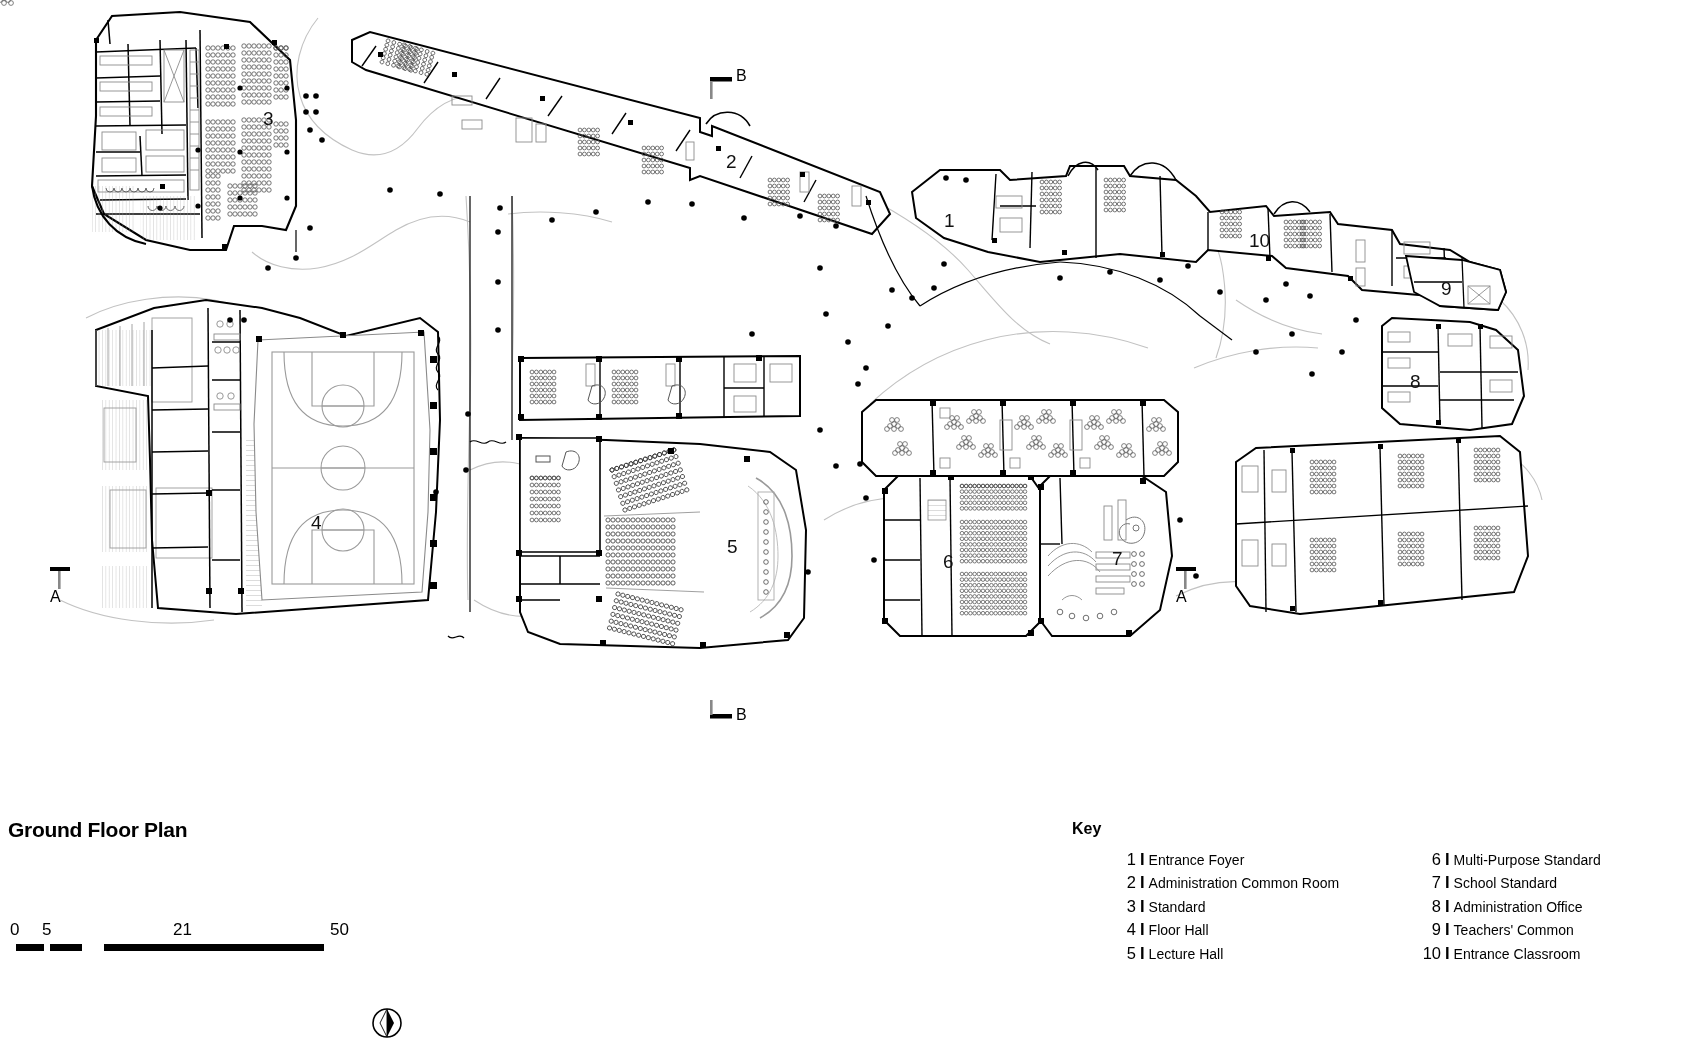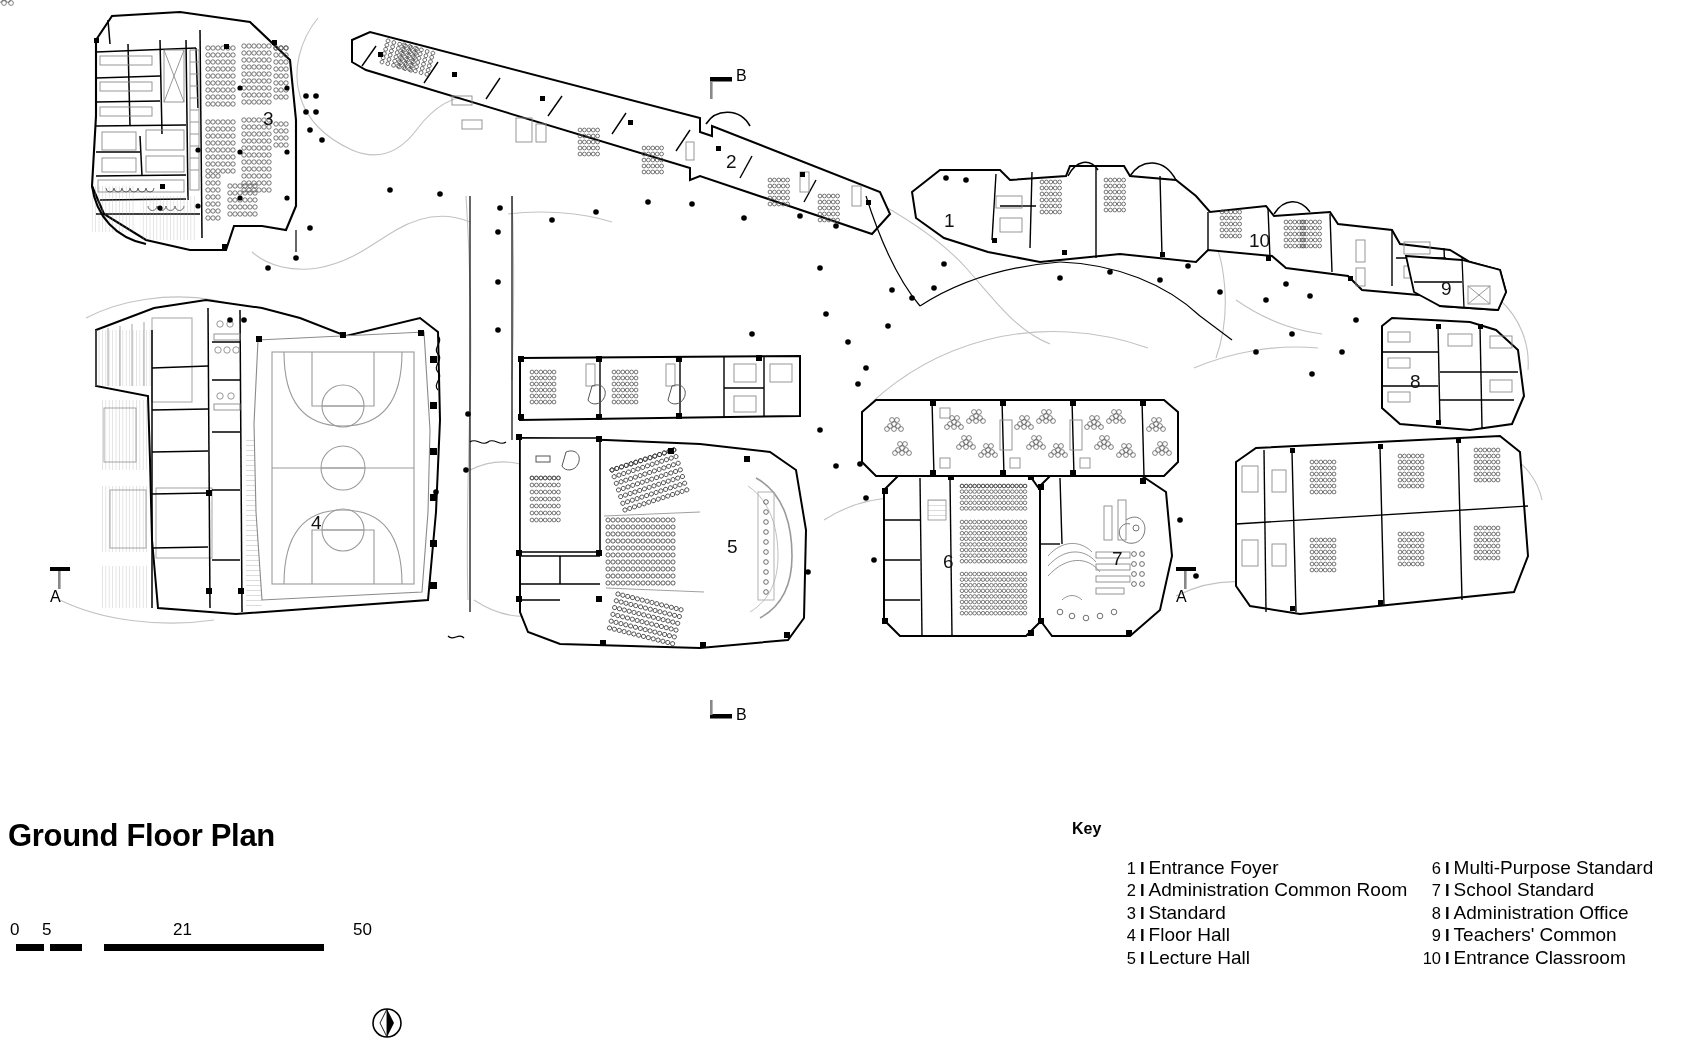--- a/index.html
+++ b/index.html
@@ -3,48 +3,48 @@
 <meta charset="utf-8">
 <style>
   html,body{margin:0;padding:0;background:#ffffff;}
   body{width:1700px;height:1049px;position:relative;overflow:hidden;
        font-family:"Liberation Sans",sans-serif;color:#000;}
   #plan-canvas{position:absolute;left:0;top:0;width:1700px;height:1049px;}
   .room-num{position:absolute;font-family:"Liberation Sans",sans-serif;
             font-size:19px;color:#111;font-weight:400;line-height:1;}
   
   #title-block{position:absolute;left:8px;top:818px;}
-  #plan-title{font-size:31px;font-weight:bold;letter-spacing:-0.3px;
+  #plan-title{font-size:21px;font-weight:bold;letter-spacing:-0.3px;
               font-family:"Liberation Sans",sans-serif;color:#000;}
   
   #scale-block{position:absolute;left:6px;top:920px;width:360px;}
   #scale-labels{position:relative;height:22px;}
   #scale-labels span{position:absolute;font-size:17px;color:#000;}
   #scale-bar{position:relative;height:10px;width:345px;margin-top:2px;}
   #scale-bar .seg{position:absolute;top:0;height:7px;background:#000;}
   
   #north-arrow{position:absolute;left:370px;top:1006px;width:34px;height:34px;}
   
   .sect-mark{position:absolute;}
   .sect-mark .lbl{position:absolute;font-size:16px;color:#000;}
   
   #key-block{position:absolute;left:1072px;top:820px;width:620px;}
-  #key-heading{font-size:16px;font-weight:bold;margin-bottom:19px;}
+  #key-heading{font-size:16px;font-weight:bold;margin-bottom:10px;}
   .key-cols{display:flex;gap:0px;}
   .key-col{display:flex;flex-direction:column;}
   .key-col-left{width:297px;padding-left:47px;}
   .key-col-right{width:276px;}
   .key-row{display:flex;align-items:baseline;font-size:16.5px;line-height:22.4px;
            white-space:nowrap;}
   .key-num{display:inline-block;text-align:right;font-size:16.5px;}
   .key-col-left .key-num{width:17px;}
   .key-col-right .key-num{width:25px;}
   .key-sep{display:inline-block;font-weight:bold;padding:0 4px 0 4px;
            font-size:16.5px;}
-  .key-label{font-size:19px;text-align:center;}
+  .key-label{font-size:14px;text-align:center;}
 </style>
 </head>
 <body>
 
 <svg id="plan-canvas" viewBox="0 0 1700 1049" xmlns="http://www.w3.org/2000/svg">
   <defs>
 
     <pattern id="treadH" width="5" height="5" patternUnits="userSpaceOnUse">
       <path d="M0 0 H5" stroke="#999" stroke-width="0.7"></path>
     </pattern>
@@ -1117,21 +1117,21 @@
 
 <div id="title-block">
   <div id="plan-title">Ground Floor Plan</div>
 </div>
 
 <div id="scale-block">
   <div id="scale-labels">
     <span style="left:4px">0</span>
     <span style="left:36px">5</span>
     <span style="left:167px">21</span>
-    <span style="left:347px">50</span>
+    <span style="left:324px">50</span>
   </div>
   <div id="scale-bar">
     <div class="seg" style="left:10px;width:28px"></div>
     <div class="seg" style="left:44px;width:32px"></div>
     <div class="seg" style="left:98px;width:32px"></div>
     <div class="seg" style="left:130px;width:0px"></div>
     <div class="seg" style="left:128px;width:32px"></div>
     <div class="seg" style="left:158px;width:160px"></div>
   </div>
 </div>

